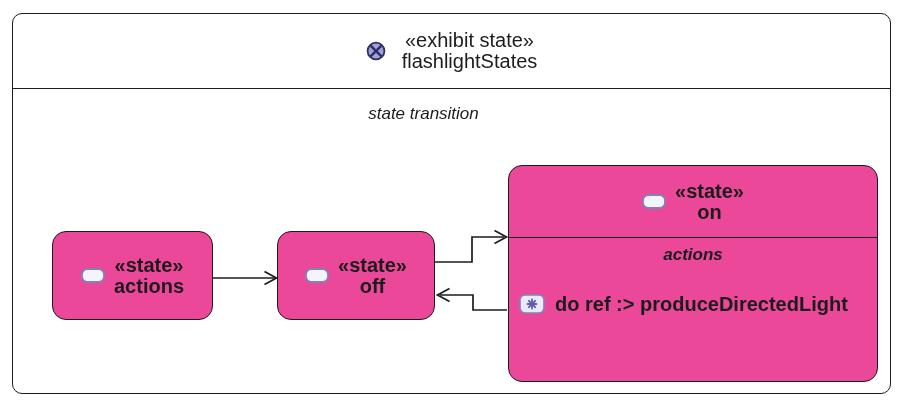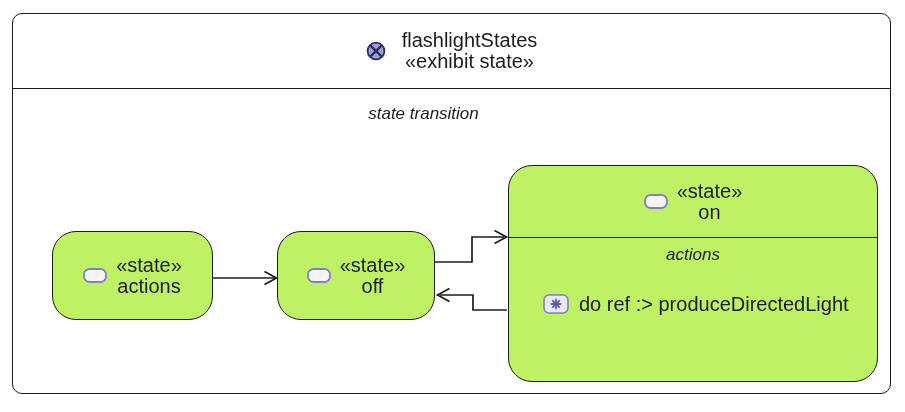--- a/index.html
+++ b/index.html
@@ -14,63 +14,63 @@
   .frame-header{
     height:74px;border-bottom:1.6px solid #1c1c1c;
     display:flex;align-items:center;justify-content:center;gap:16px;
   }
   .frame-title{text-align:center;font-size:20px;line-height:21px;}
   .kind-label{
     position:absolute;left:28px;top:103px;width:791px;text-align:center;
     font-size:17px;font-style:italic;line-height:22px;
   }
   .state-box{
-    position:absolute;background:#bef264;border:1.6px solid #1c1c1c;
-    border-radius:24px;box-sizing:border-box;
+    position:absolute;background:#ec4899;border:1.6px solid #1c1c1c;
+    border-radius:14px;box-sizing:border-box;font-weight:bold;
   }
   .state-head{
     display:flex;align-items:center;justify-content:center;gap:9px;height:100%;
   }
   .state-title{text-align:center;font-size:20px;line-height:21px;}
   #state-initial{left:52px;top:231px;width:161px;height:89px;}
   #state-off{left:277px;top:231px;width:158px;height:89px;}
   #state-on{left:508px;top:165px;width:370px;height:217px;}
   .on-name-compartment{
     height:72px;border-bottom:1.6px solid #1c1c1c;box-sizing:border-box;
     display:flex;align-items:center;justify-content:center;gap:9px;
   }
   .actions-label{
     position:absolute;left:0;top:78px;width:100%;text-align:center;
     font-size:17px;font-style:italic;line-height:22px;
   }
   .do-row{
     position:absolute;left:10px;top:126px;display:flex;align-items:center;gap:10px;
-    font-size:20px;line-height:24px;white-space:nowrap;margin-left:24px;
+    font-size:20px;line-height:24px;white-space:nowrap;
   }
   .icon{display:inline-flex;flex:none;}
   svg.edges{position:absolute;left:0;top:0;pointer-events:none;}
   .state-head{padding-bottom:10px;}
 </style>
 </head>
 <body>
 
 <div class="canvas">
 
   <div class="frame">
     <div class="frame-header">
       <span class="icon">
         <svg width="20" height="20" viewBox="0 0 20 20">
           <circle cx="10" cy="10" r="8.4" fill="#a2a2d0" stroke="#2d2d6b" stroke-width="1.8"></circle>
           <line x1="4.6" y1="4.6" x2="15.4" y2="15.4" stroke="#2d2d6b" stroke-width="2.4"></line>
           <line x1="15.4" y1="4.6" x2="4.6" y2="15.4" stroke="#2d2d6b" stroke-width="2.4"></line>
         </svg>
       </span>
       <div class="frame-title">
+        <div>«exhibit state»</div>
         <div>flashlightStates</div>
-        <div>«exhibit state»</div>
       </div>
     </div>
   </div>
 
   <div class="kind-label">state transition</div>
 
   <div class="state-box" id="state-initial">
     <div class="state-head">
       <span class="icon">
         <svg width="24" height="15" viewBox="0 0 24 15">

